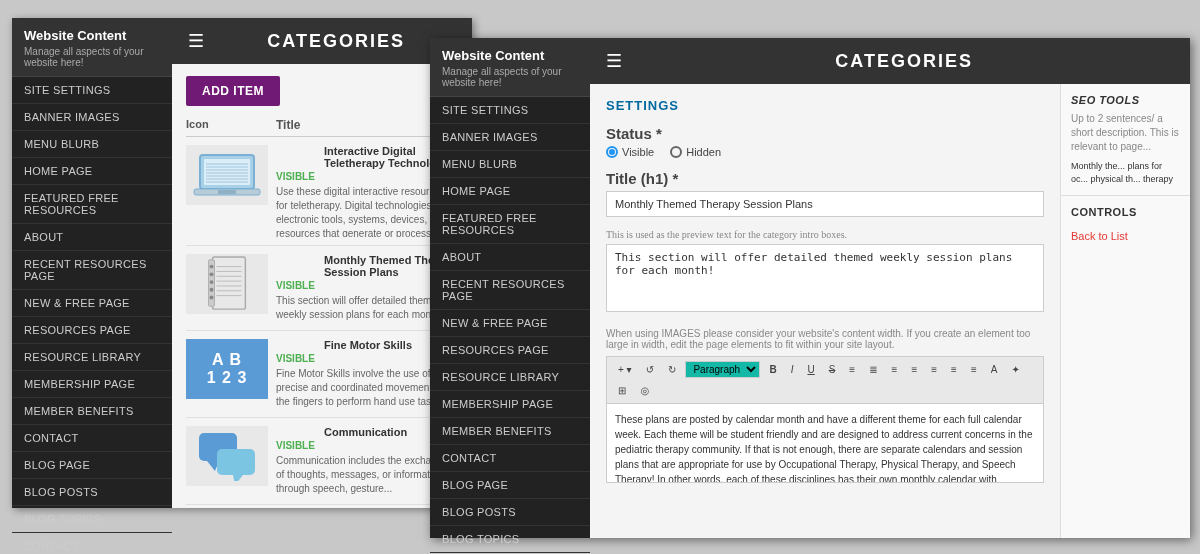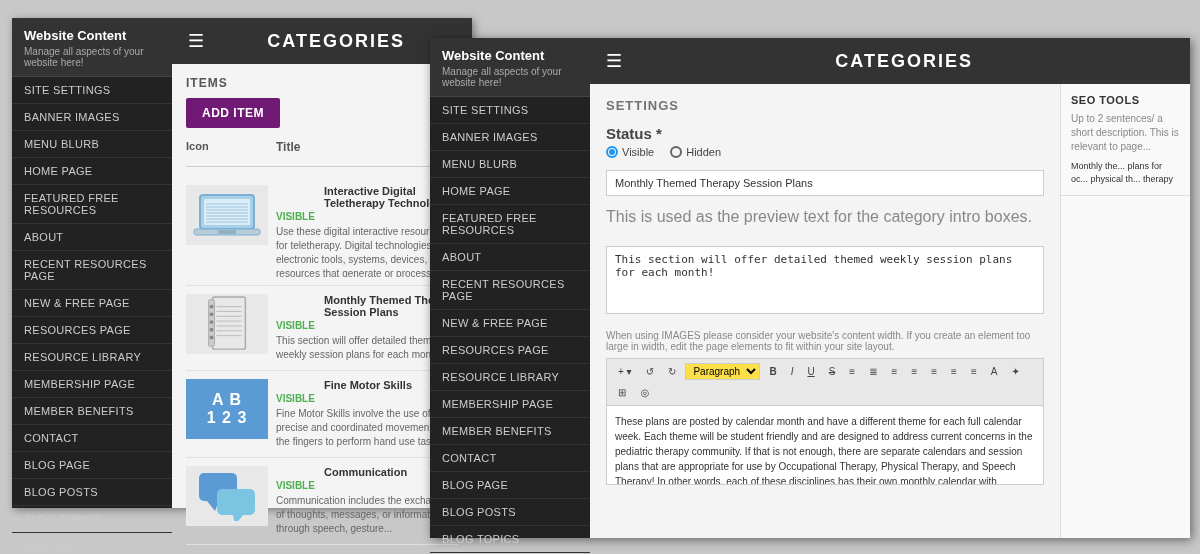--- a/index.html
+++ b/index.html
@@ -106,22 +106,22 @@
       font-weight: bold;
       cursor: pointer;
       border-radius: 2px;
       margin-bottom: 12px;
       letter-spacing: 0.5px;
     }
 
     .table-header {
       display: flex;
       border-bottom: 1px solid #ccc;
-      padding-bottom: 12px;
-      margin-bottom: 10px;
+      padding-bottom: 4px;
+      margin-bottom: 0;
     }
     .col-icon { width: 90px; font-size: 11px; font-weight: bold; color: #555; }
     .col-title { flex: 1; font-size: 12px; font-weight: bold; color: #555; }
 
     .table-row {
       display: flex;
       align-items: flex-start;
       padding: 8px 0;
       border-bottom: 1px solid #e0e0e0;
       gap: 8px;
@@ -220,21 +220,21 @@
     .panel2-center {
       flex: 1;
       padding: 14px 16px;
       overflow-y: auto;
       background: #f4f4f4;
     }
 
     .settings-label {
       font-size: 13px;
       font-weight: bold;
-      color: #737373;
+      color: #0369a1;
       margin-bottom: 12px;
       letter-spacing: 1px;
     }
 
     .form-group {
       margin-bottom: 12px;
     }
     .form-label {
       font-size: 15px;
       font-weight: bold;
@@ -289,23 +289,24 @@
       border: 1px solid #ccc;
       padding: 6px 8px;
       font-size: 11px;
       background: #fff;
       color: #333;
       height: 68px;
       resize: none;
     }
 
     .blurb-hint {
-      font-size: 16px;
+      font-size: 10px;
       color: #888;
-      margin-bottom: 20px;
+      margin-bottom: 4px;
+      font-family: Liberation Serif, serif;
     }
 
     .text-section-label {
       font-size: 11px;
       font-weight: bold;
       color: #333;
       margin-bottom: 3px;
     }
     .text-section-hint {
       font-size: 10px;
@@ -329,21 +330,21 @@
       padding: 2px 4px;
       font-size: 10px;
       cursor: pointer;
       color: #444;
       border-radius: 2px;
     }
 
     .editor-select {
       font-size: 10px;
       border: 1px solid #ccc;
-      background: #fde047;
+      background: #14b8a6;
       padding: 1px 3px;
     }
 
     .editor-area {
       border: 1px solid #ccc;
       background: #fff;
       padding: 8px;
       font-size: 10px;
       color: #333;
       height: 80px;
@@ -363,20 +364,21 @@
     .seo-section {
       padding: 10px 10px;
       border-bottom: 1px solid #ddd;
     }
     .seo-title {
       font-size: 11px;
       font-weight: bold;
       color: #333;
       margin-bottom: 6px;
       letter-spacing: 0.5px;
+      font-style: italic;
     }
     .seo-hint {
       font-size: 10px;
       color: #888;
       margin-bottom: 6px;
       line-height: 1.4;
     }
     .seo-preview-text {
       font-size: 9px;
       color: #333;
@@ -439,21 +441,20 @@
 
   </div>
 
   <div class="panel1-main">
     <div class="top-bar">
       <span class="hamburger-icon">☰</span>
       <span class="top-bar-title">CATEGORIES</span>
     </div>
 
     <div class="items-section">
-      <div class="items-label">ITEMS</div>
       <button class="add-item-btn">ADD ITEM</button>
 
       <div class="table-header">
         <div class="col-icon">Icon</div>
         <div class="col-title">Title</div>
       </div>
 
       
       <div class="table-row">
         <div class="row-icon-area">
@@ -587,20 +588,21 @@
               <span>Visible</span>
             </div>
             <div class="radio-option">
               <div class="radio-dot"></div>
               <span>Hidden</span>
             </div>
           </div>
         </div>
 
         <div class="form-group">
+          <label class="form-label">Title (h1) *</label>
           <input type="text" class="form-input" value="Monthly Themed Therapy Session Plans" style="">
         </div>
 
 
         <div class="form-group">
           <div class="blurb-hint">This is used as the preview text for the category intro boxes.</div>
           <textarea class="form-textarea" style="">This section will offer detailed themed weekly session plans for each month!</textarea>
         </div>
 
         <div class="form-group">
@@ -637,16 +639,20 @@
         </div>
       </div>
 
       <div class="panel2-right">
         <div class="seo-section">
           <div class="seo-title">SEO TOOLS</div>
           <div class="seo-hint">Up to 2 sentences/ a short description. This is relevant to page...</div>
           <div class="seo-preview-text">Monthly the... plans for oc... physical th... therapy</div>
         </div>
 
+        <div class="controls-section">
+          <div class="controls-title">CONTROLS</div>
+          <button class="back-to-list-btn">Back to List</button>
+        </div>
       </div>
     </div>
   </div>
 </div>
 
 </body></html>

